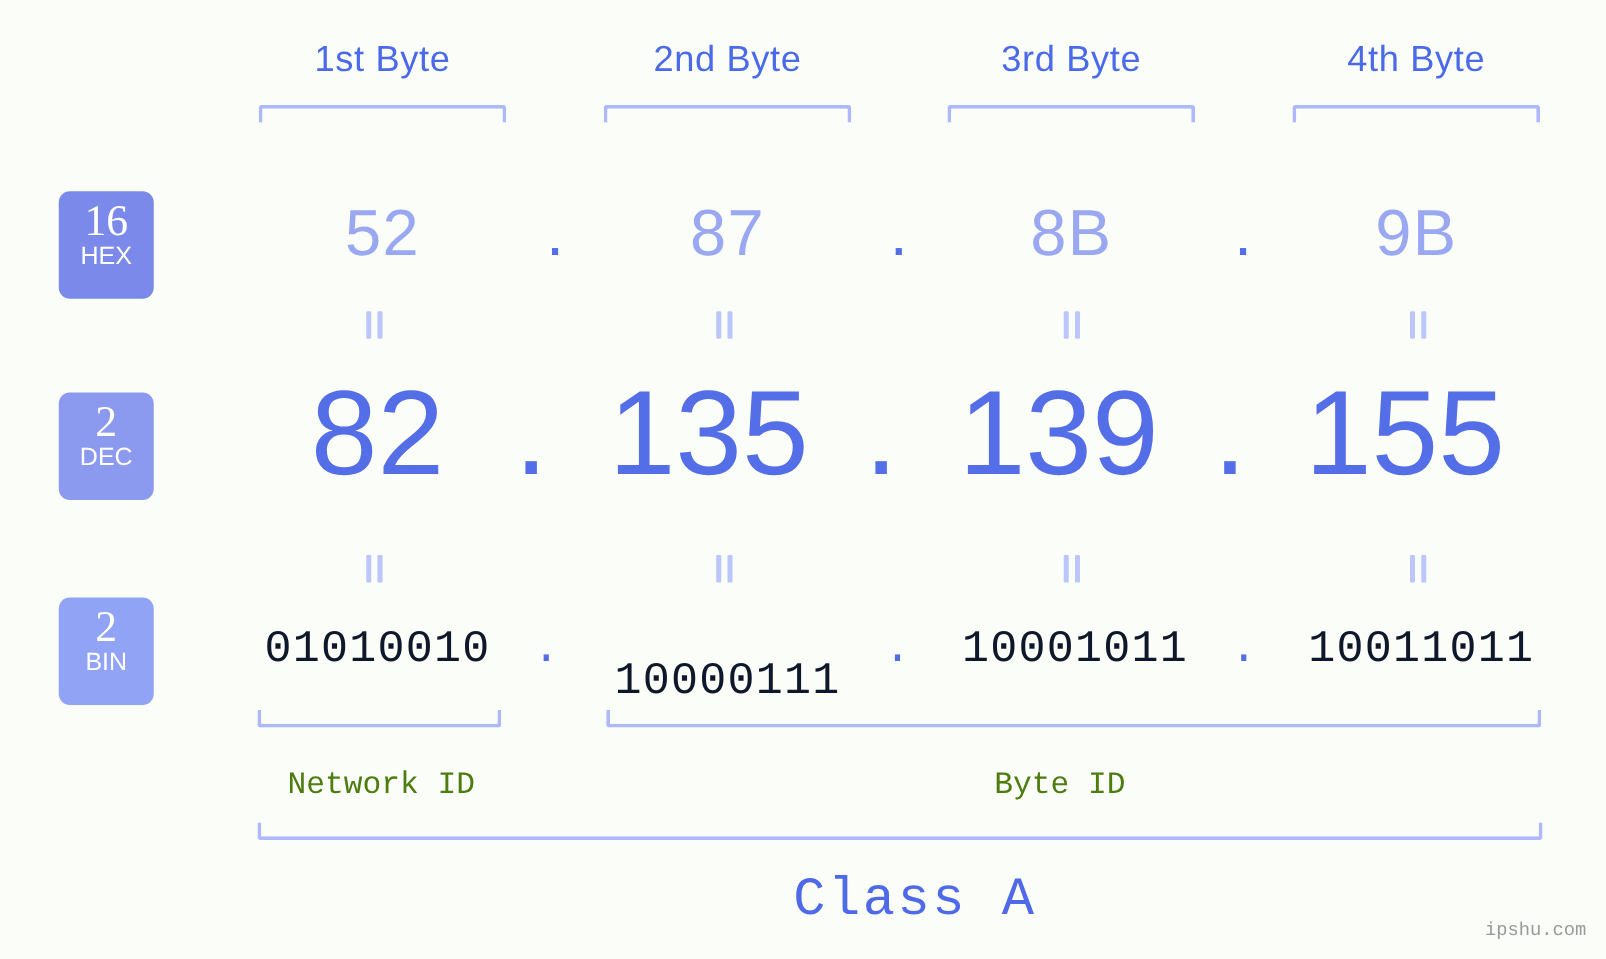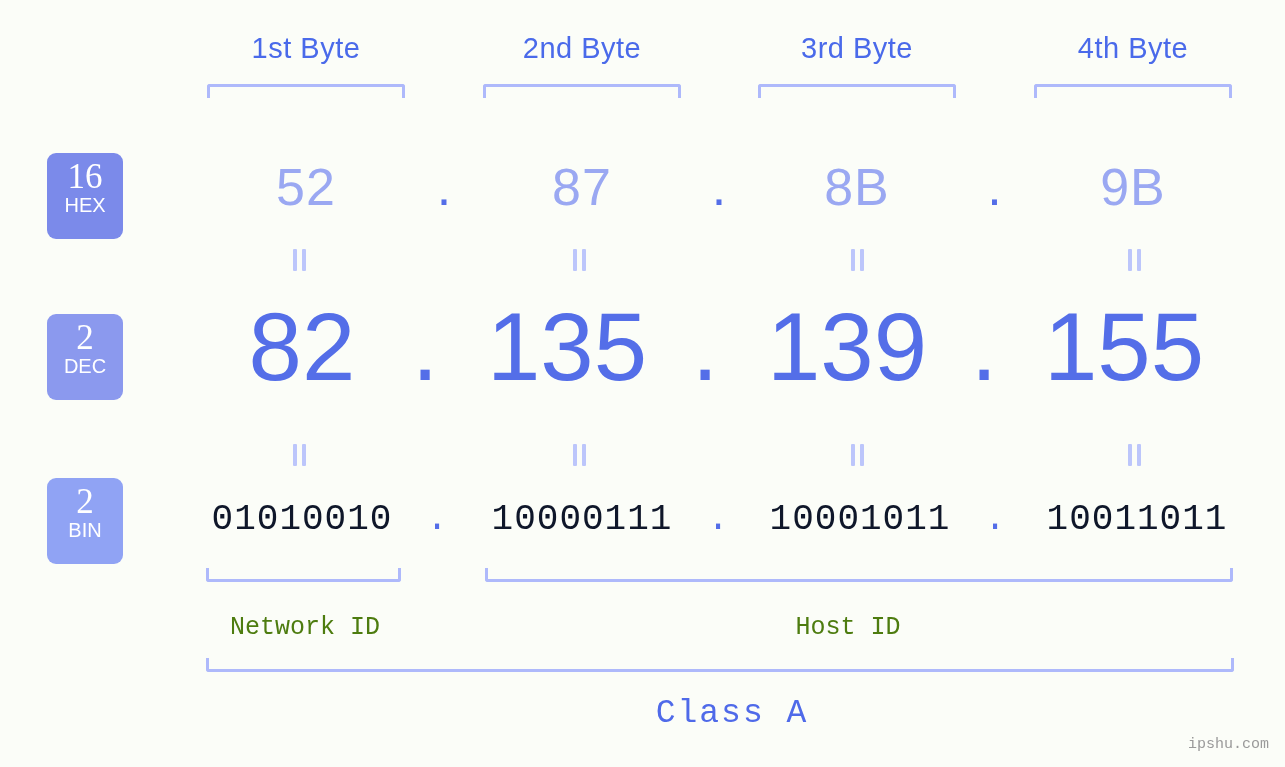--- a/index.html
+++ b/index.html
@@ -132,21 +132,21 @@
     position: absolute;
     text-align: center;
     font-size: 25px;
     color: #4d7c0f;
     font-family: "Liberation Mono", monospace;
     white-space: nowrap;
   }
   .class-label {
     position: absolute;
     text-align: center;
-    font-size: 33px;
+    font-size: 43px;
     color: #4f6ae9;
     font-family: "Liberation Mono", monospace;
     letter-spacing: 2px;
     white-space: nowrap;
   }
 
   
   .watermark {
     position: absolute;
     right: 16px;
@@ -232,33 +232,33 @@
     <span class="a"></span>
       <span class="b"></span>
   </div>
 
   <div class="badge" style="top:478px;height:86px;background:#90a3f4;">
     <span class="num">2</span>
     <span class="base">BIN</span>
   </div>
 
   <div class="val bin-val" style="left:186px;top:499px;width:232px;">01010010</div>
-  <div class="val bin-val" style="left:466px;top:499px;width:232px;">10000111</div>
+  <div class="val bin-val" style="left:466px;top:524px;width:232px;">10000111</div>
   <div class="val bin-val" style="left:744px;top:499px;width:232px;">10001011</div>
   <div class="val bin-val" style="left:1021px;top:499px;width:232px;">10011011</div>
 
   <div class="dot dot-bin" style="left:410px;top:499px;width:54px;">.</div>
   <div class="dot dot-bin" style="left:691px;top:499px;width:54px;">.</div>
   <div class="dot dot-bin" style="left:968px;top:499px;width:54px;">.</div>
 
   <div class="bracket-up" style="left:206px;top:568px;width:195px;"></div>
   <div class="bracket-up" style="left:485px;top:568px;width:748px;"></div>
 
   <div class="id-label" style="left:205px;top:613px;width:200px;">Network ID</div>
-  <div class="id-label" style="left:748px;top:613px;width:200px;">Host ID</div>
+  <div class="id-label" style="left:748px;top:613px;width:200px;">Byte ID</div>
 
   <div class="bracket-up" style="left:206px;top:658px;width:1028px;"></div>
 
   <div class="class-label" style="left:532px;top:695px;width:400px;">Class A</div>
 
   <div class="watermark">ipshu.com</div>
 
 </div>
 
 </body></html>

